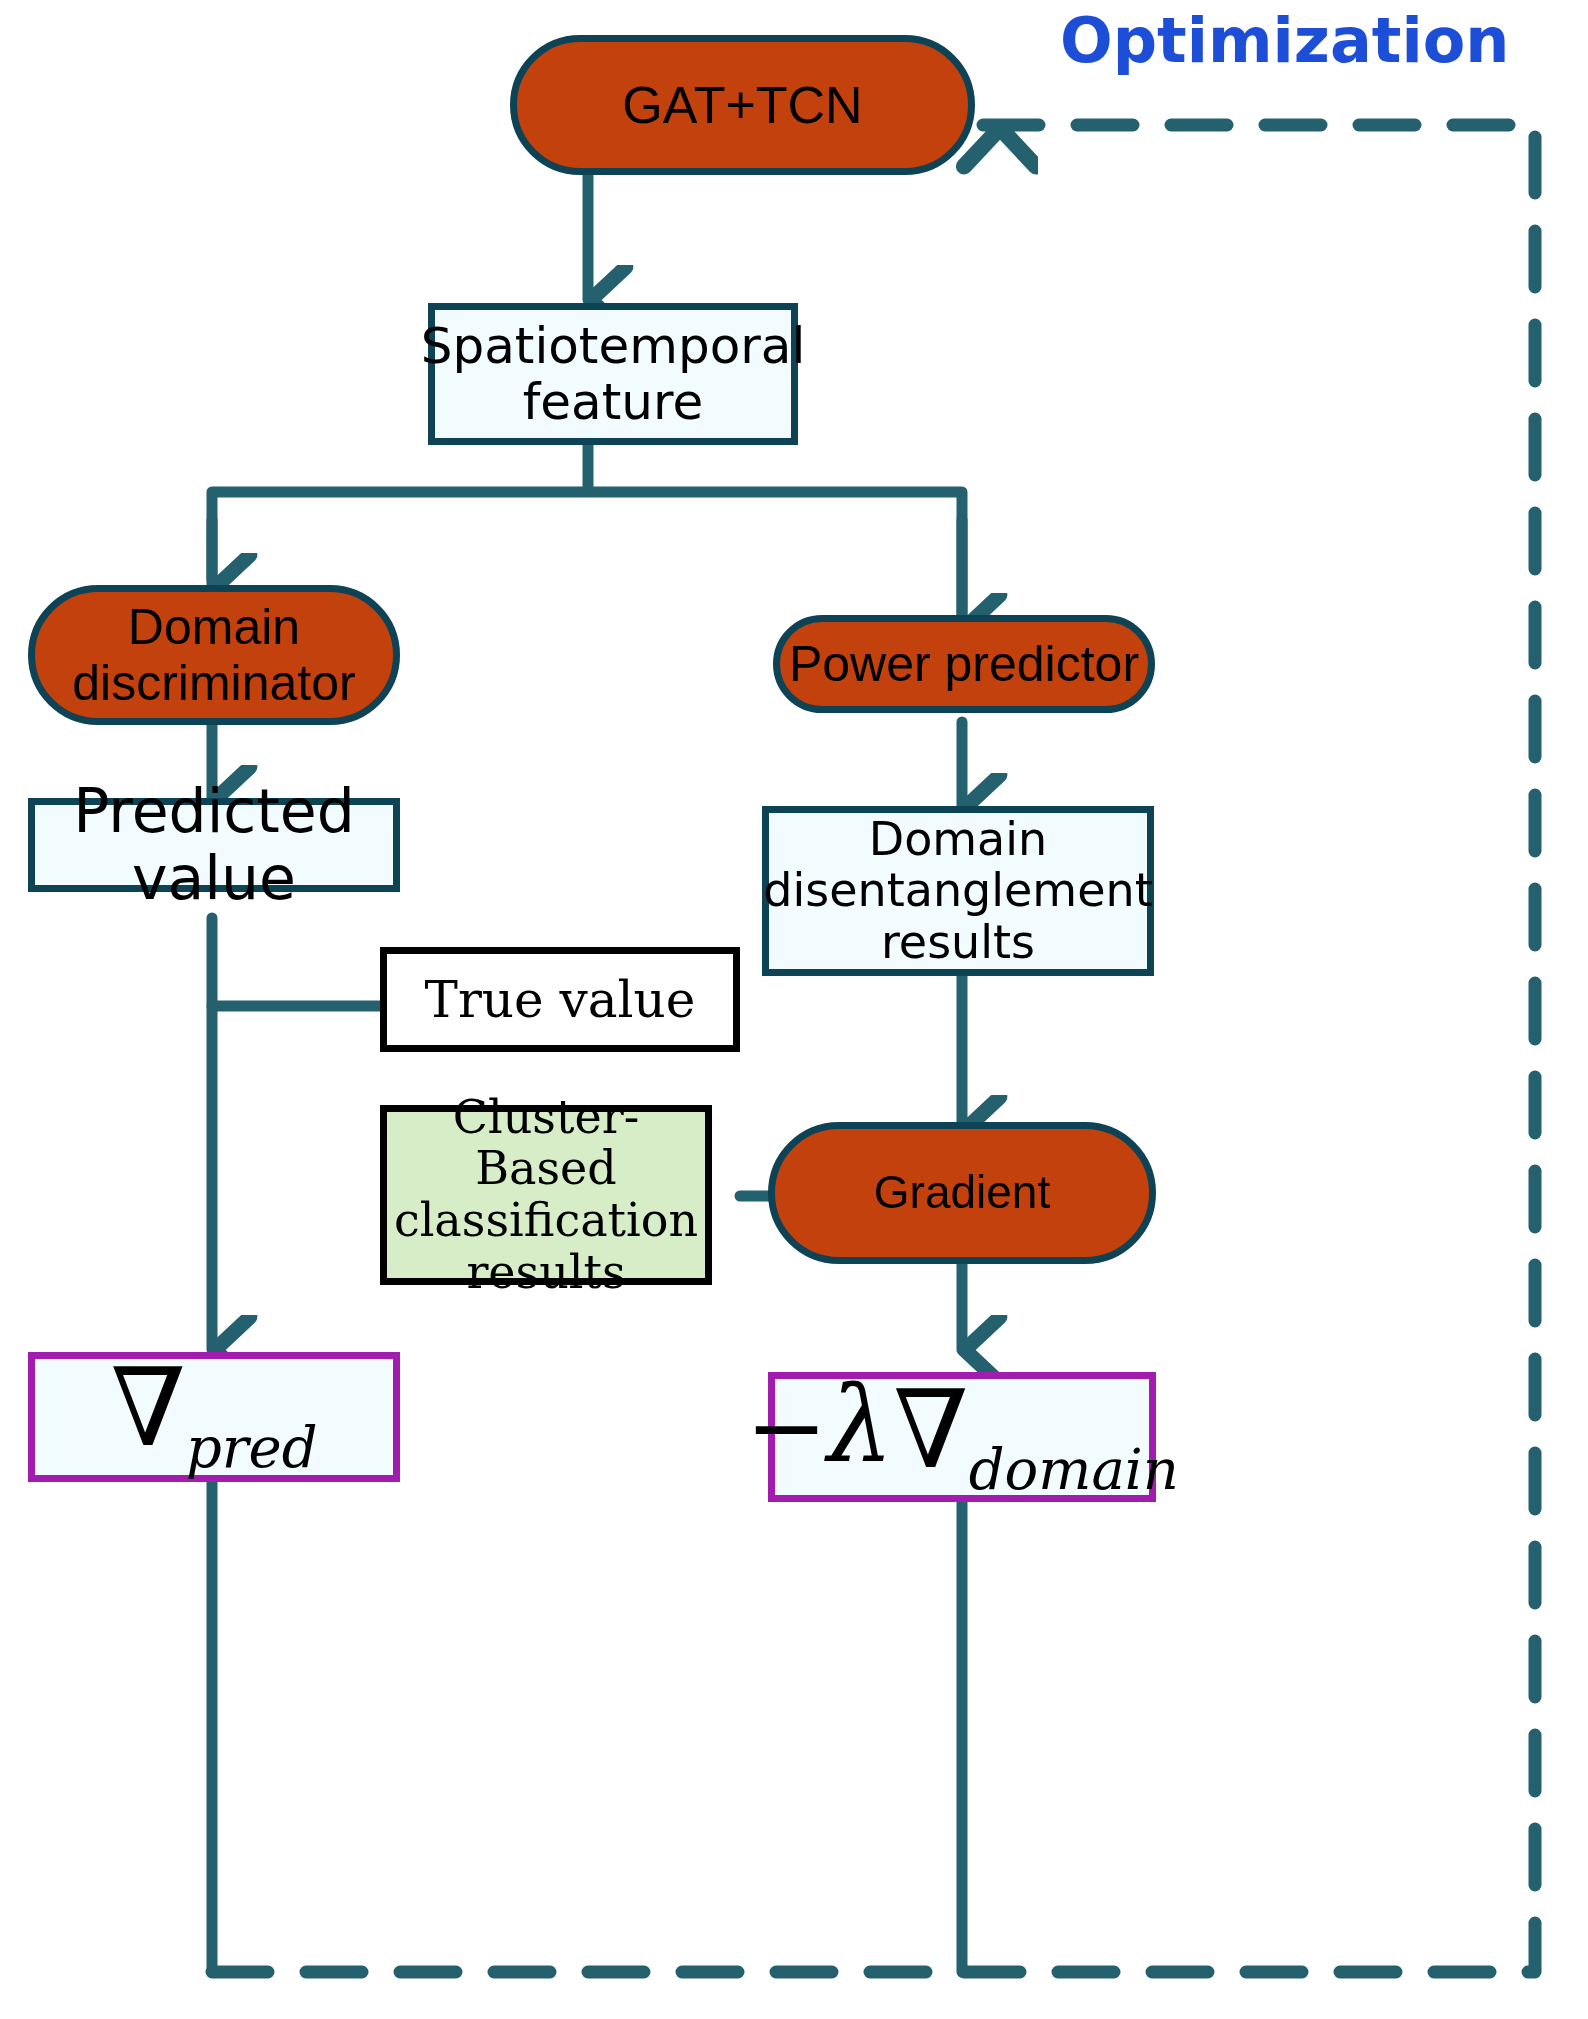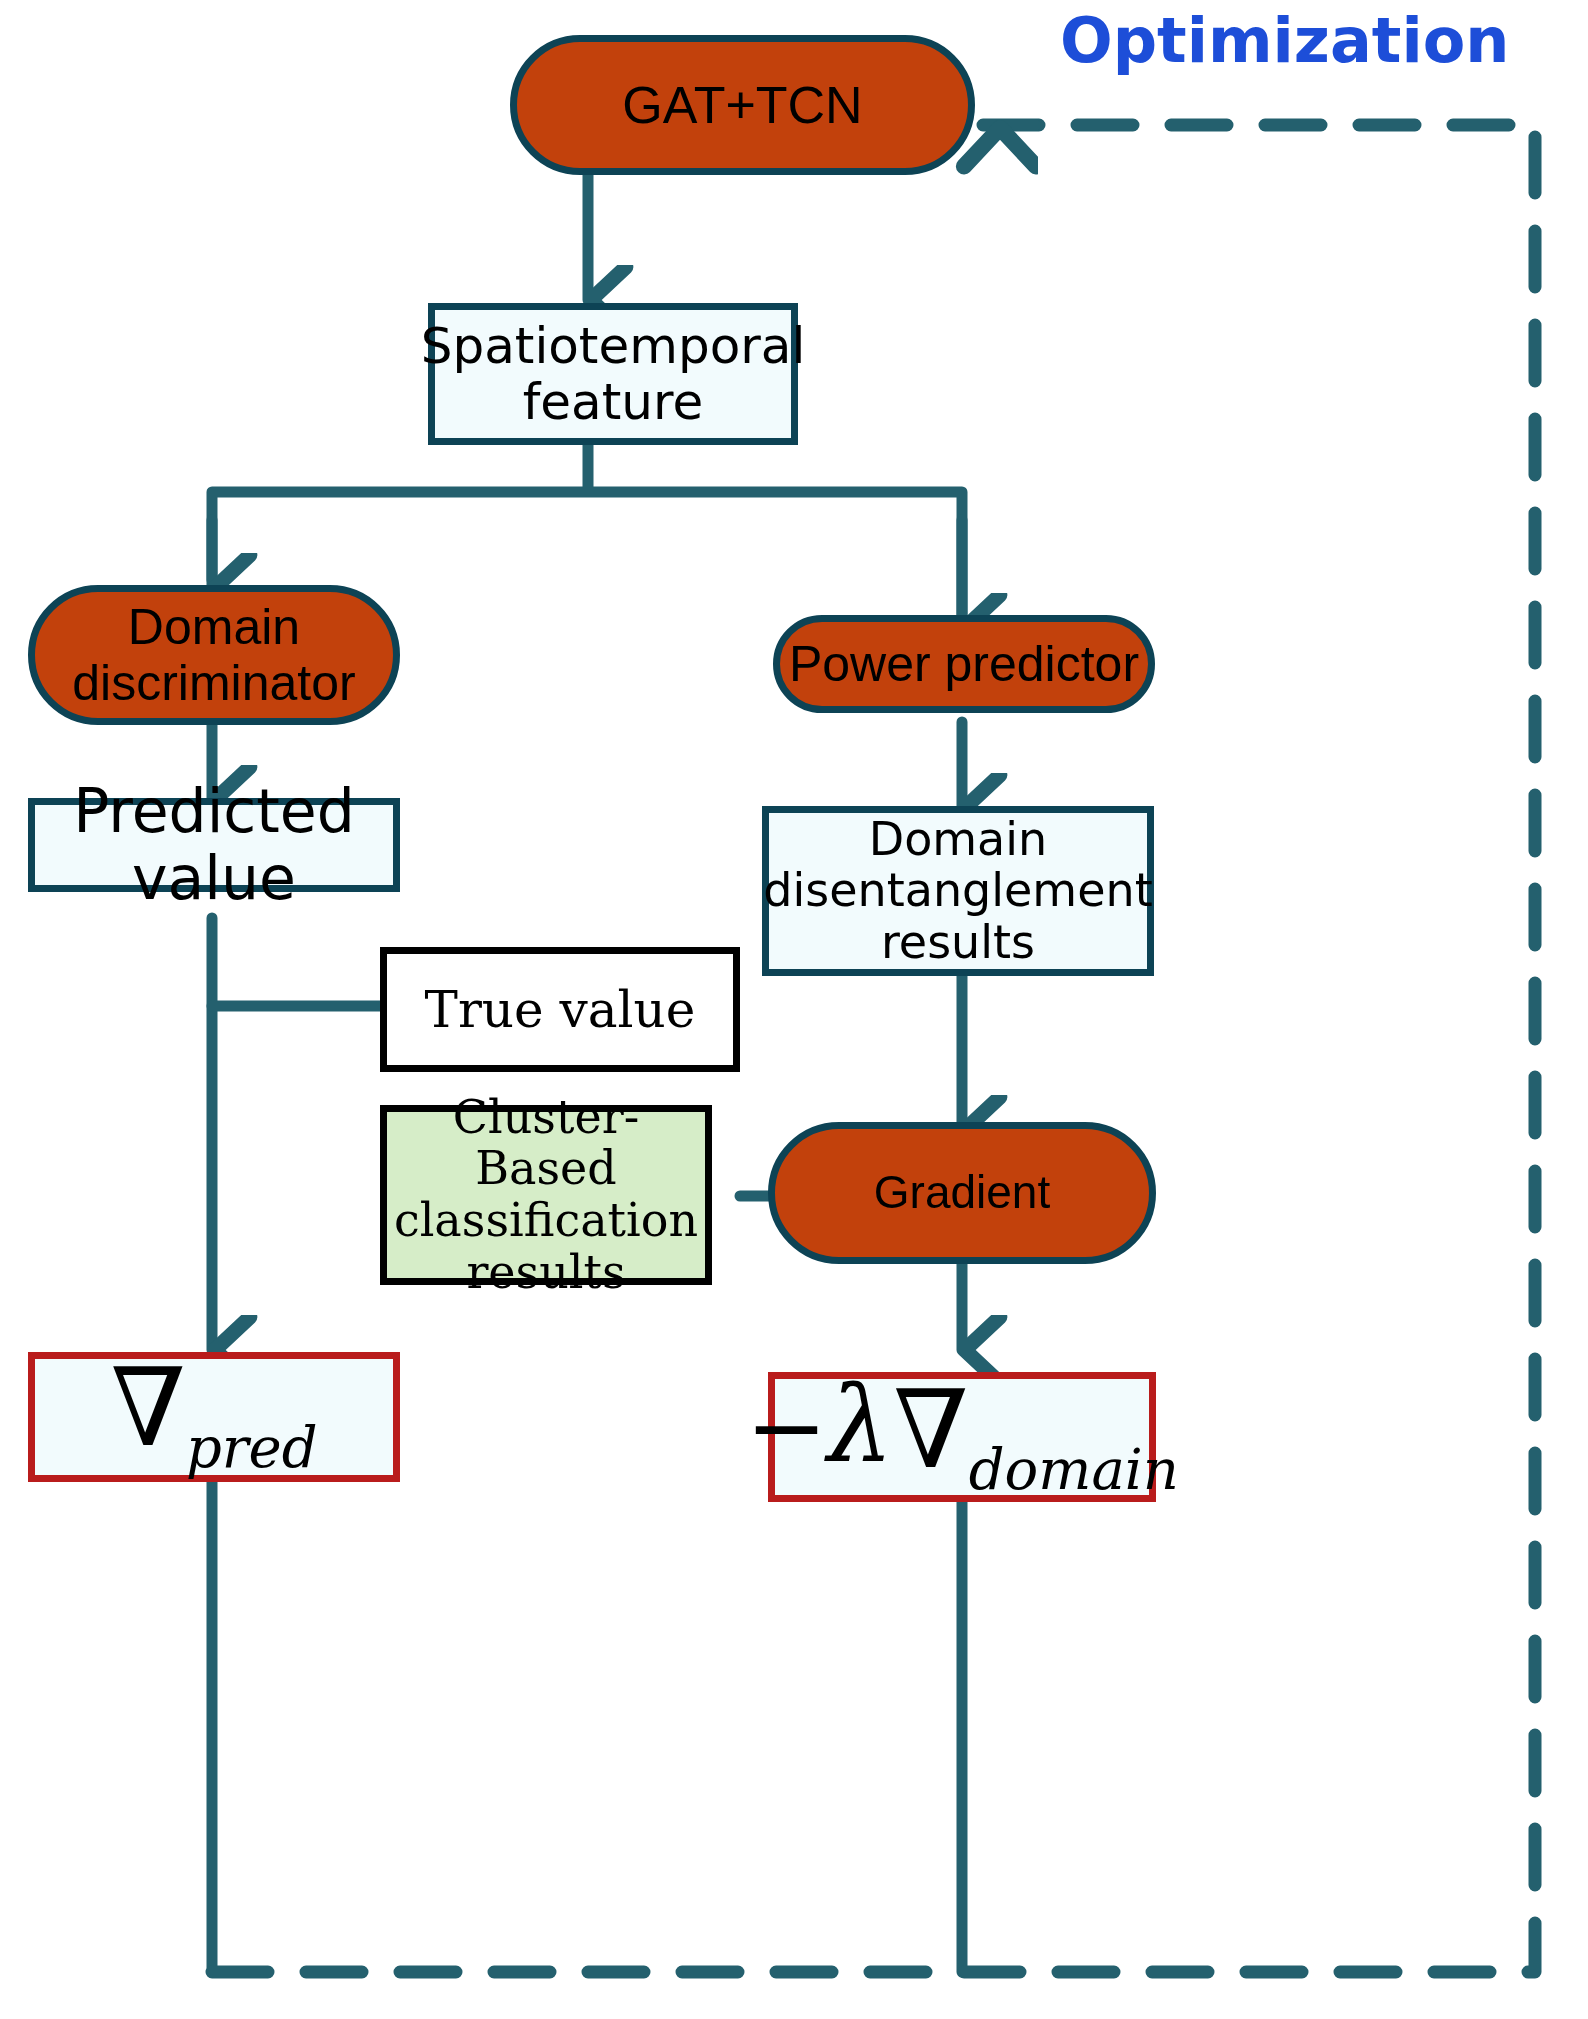--- a/index.html
+++ b/index.html
@@ -51,21 +51,21 @@
     border: 7px solid #000000;
     font-family: "DejaVu Serif", serif;
   }
   .node-green {
     background: #d6edc8;
     border: 7px solid #000000;
     font-family: "DejaVu Serif", serif;
   }
   .node-math {
     background: #f2fbfd;
-    border: 7px solid #b91c1c;
+    border: 7px solid #a21caf;
     font-family: "DejaVu Serif", serif;
   }
   .opt-label {
     position: absolute;
     color: #1d4ed8;
     font-family: "DejaVu Sans", sans-serif;
     font-size: 62px;
     white-space: nowrap;
     z-index: 6;
     font-weight: bold;
@@ -155,21 +155,21 @@
   <div class="node node-rect" style="left:28px; top:798px; width:372px; height:94px; font-size:60px;">
     <span>Predicted value</span>
   </div>
 
   <div class="node node-rect" style="left:762px; top:806px; width:392px; height:170px; font-size:46px; flex-direction:column;">
     <span>Domain</span>
     <span>disentanglement</span>
     <span>results</span>
   </div>
 
-  <div class="node node-white" style="left:380px; top:947px; width:360px; height:125px; font-size:50px;">
+  <div class="node node-white" style="left:380px; top:947px; width:360px; height:105px; font-size:50px;">
     <span>True value</span>
   </div>
 
   <div class="node node-green" style="left:380px; top:1105px; width:332px; height:180px; font-size:46px; flex-direction:column;">
     <span>Cluster-Based</span>
     <span>classification</span>
     <span>results</span>
   </div>
 
   <div class="node node-stadium" style="left:768px; top:1122px; width:388px; height:142px; font-size:46px; flex-direction:column;">

